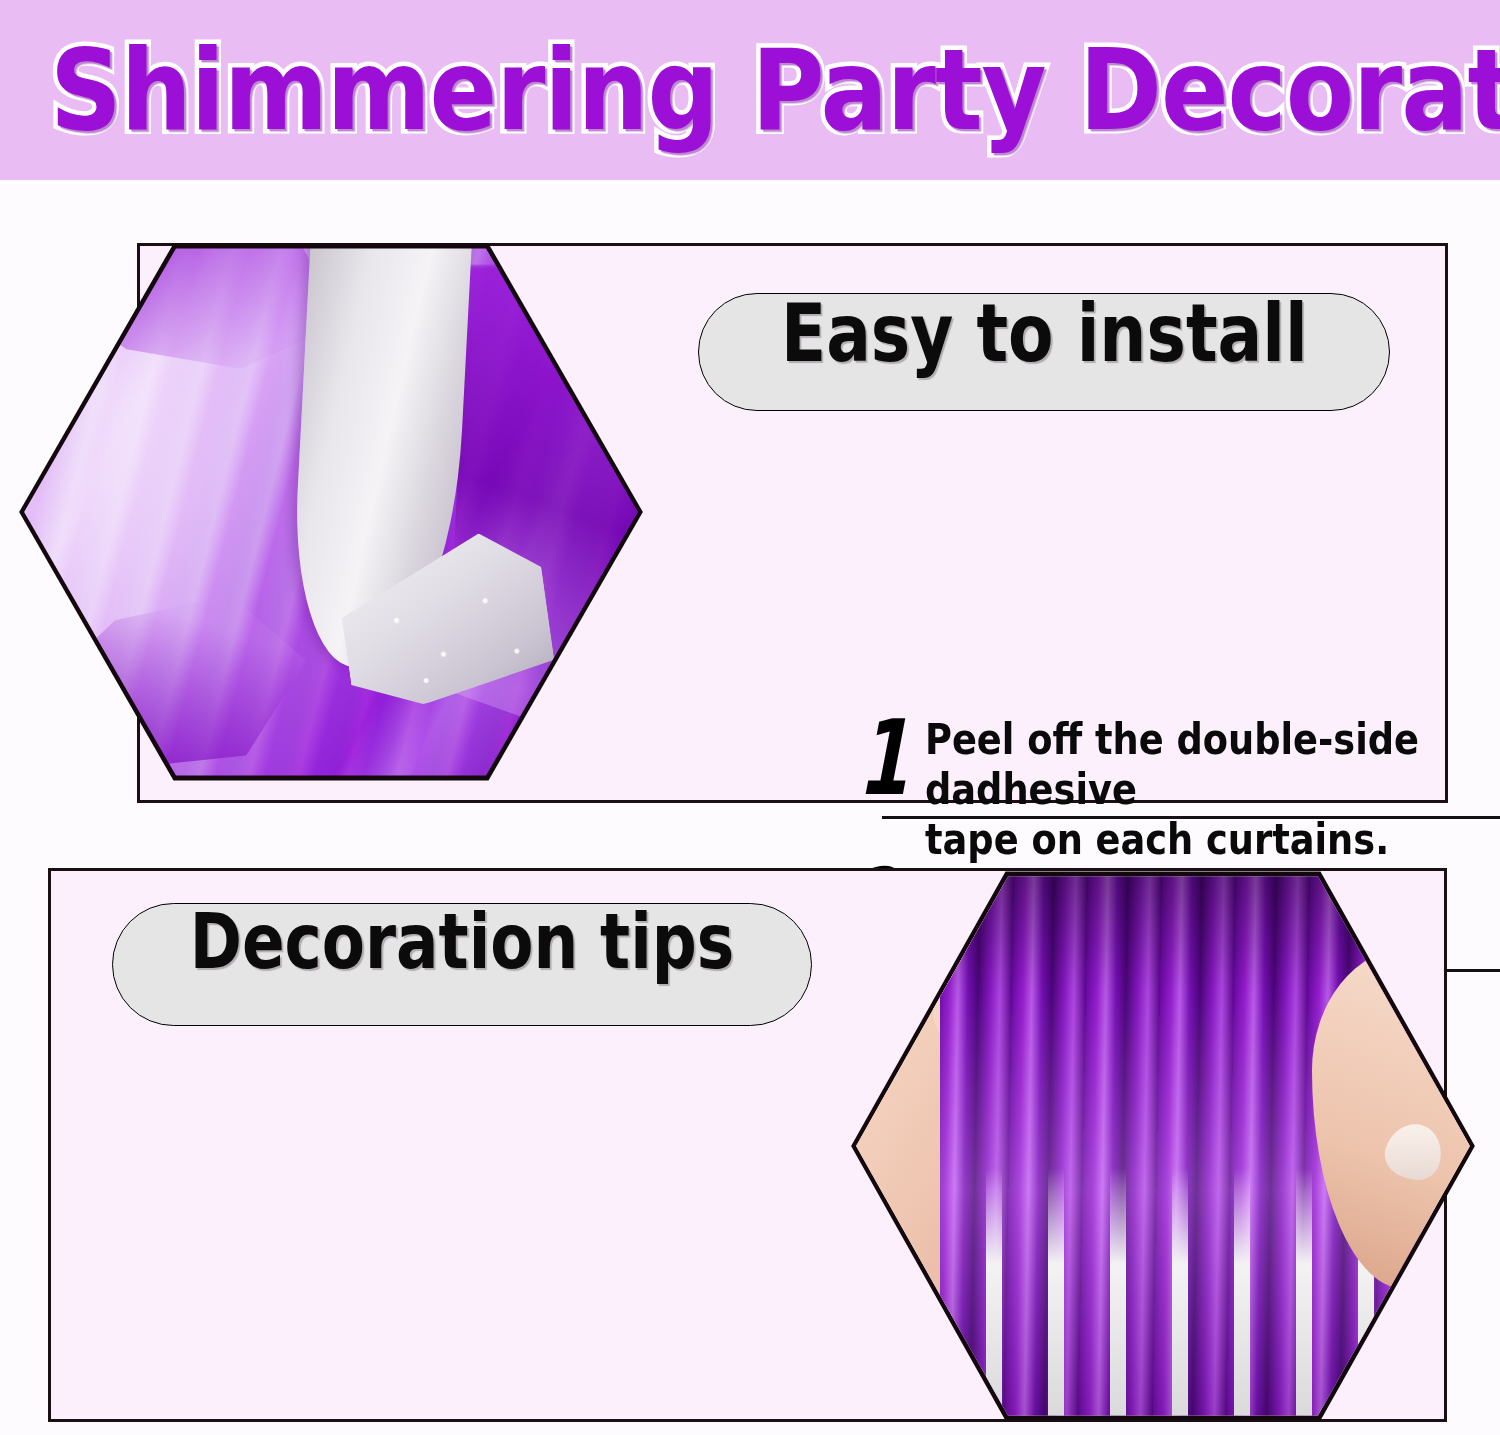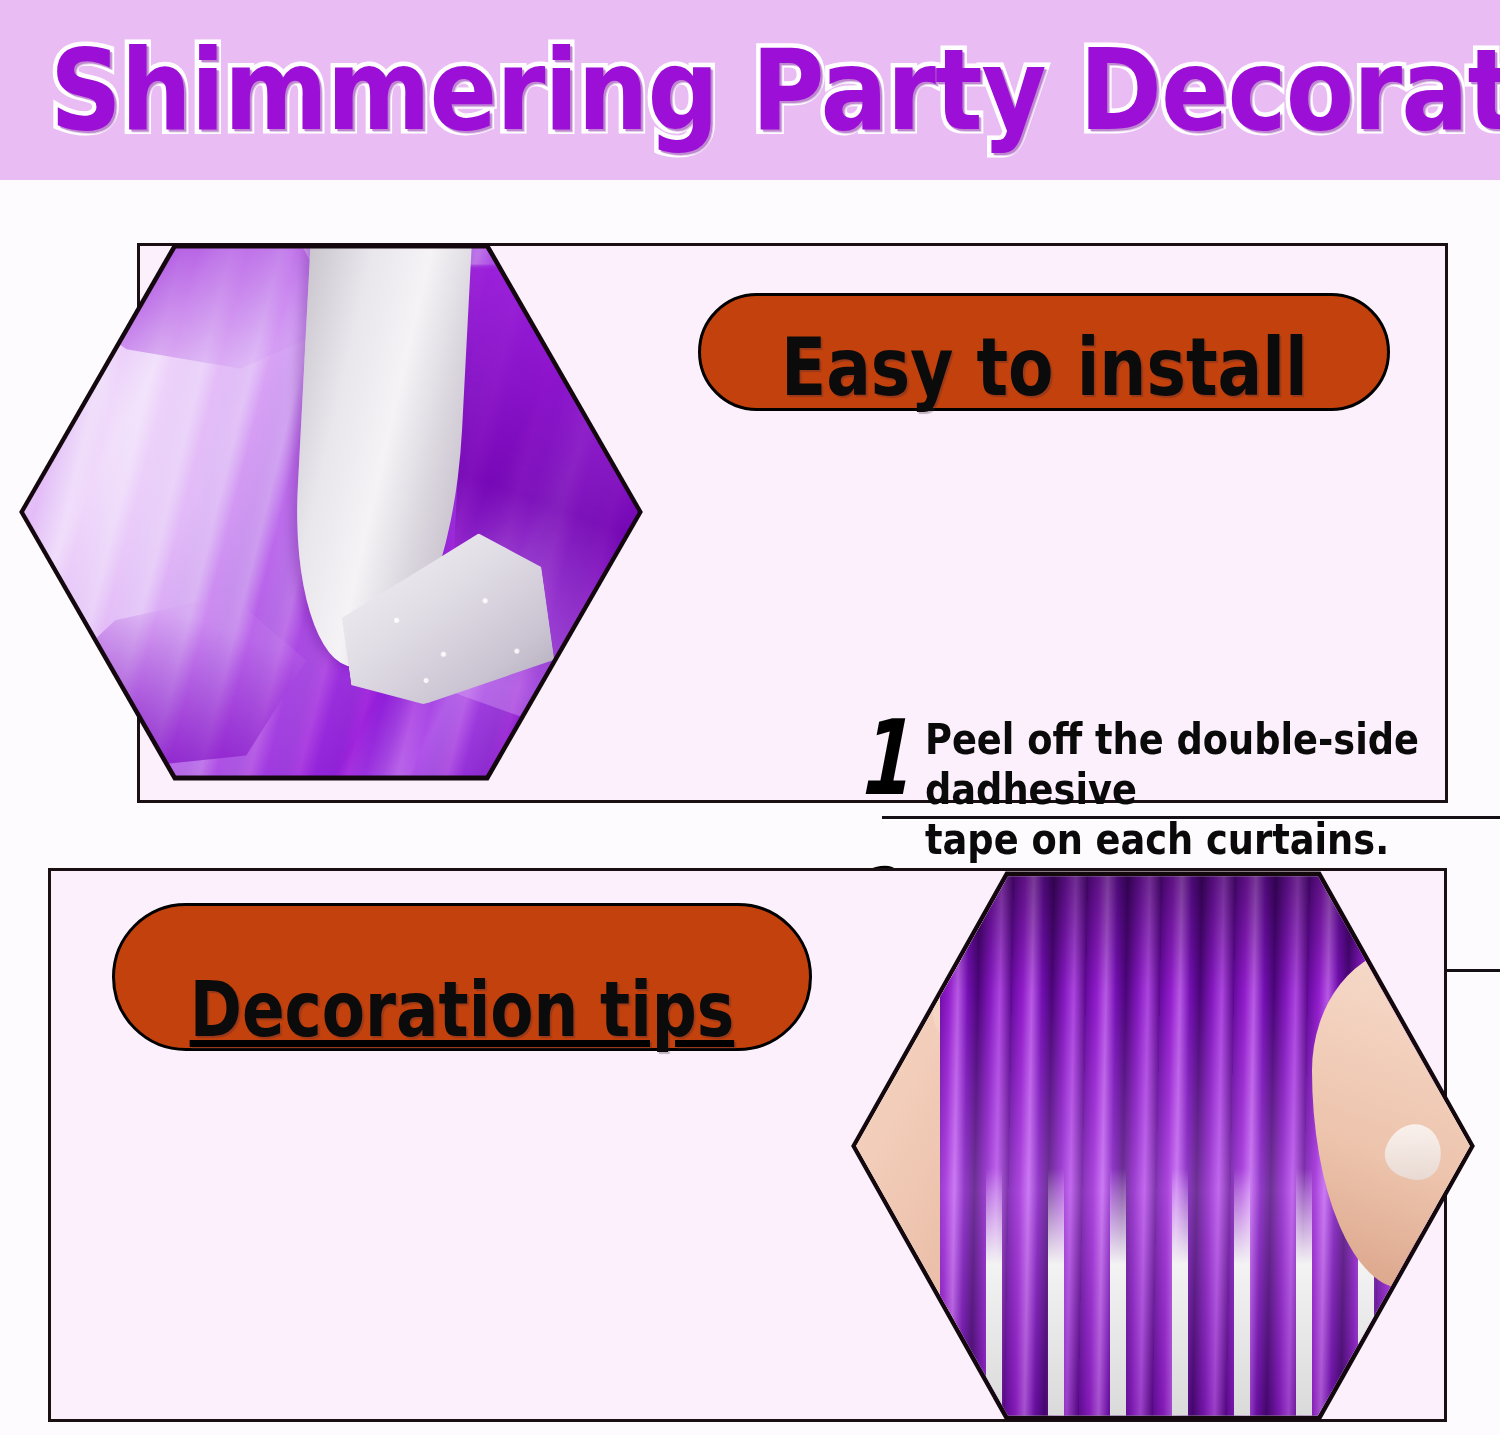--- a/index.html
+++ b/index.html
@@ -68,25 +68,25 @@
   #panel-tips {
     left: 48px;
     top: 868px;
     width: 1399px;
     height: 554px;
   }
 
   
   .pill {
     position: absolute;
-    background: #c2410c;
-    border: 3px solid #000000;
+    background: #e5e5e5;
+    border: 1px solid #000000;
     border-radius: 999px;
     display: flex;
-    align-items: flex-end;
+    align-items: flex-start;
     justify-content: center;
   }
 
   .pill-text {
     font-family: "Liberation Sans Narrow", "DejaVu Sans Condensed", "Liberation Sans", sans-serif;
     font-weight: bold;
     color: #0b0b0b;
     white-space: nowrap;
     transform: scaleX(0.92);
     text-shadow: 2px 2px 1px rgba(60,40,60,0.30);
@@ -97,22 +97,21 @@
     top: 293px;
     width: 692px;
     height: 118px;
   }
   #pill-install .pill-text { font-size: 80px; line-height: 80px; }
 
   #pill-tips {
     left: 112px;
     top: 903px;
     width: 700px;
-    height: 148px;
-    text-decoration: underline;
+    height: 123px;
   }
   #pill-tips .pill-text { font-size: 76px; line-height: 76px; }
 
   
   .step {
     position: absolute;
     display: flex;
     align-items: flex-start;
   }
 

